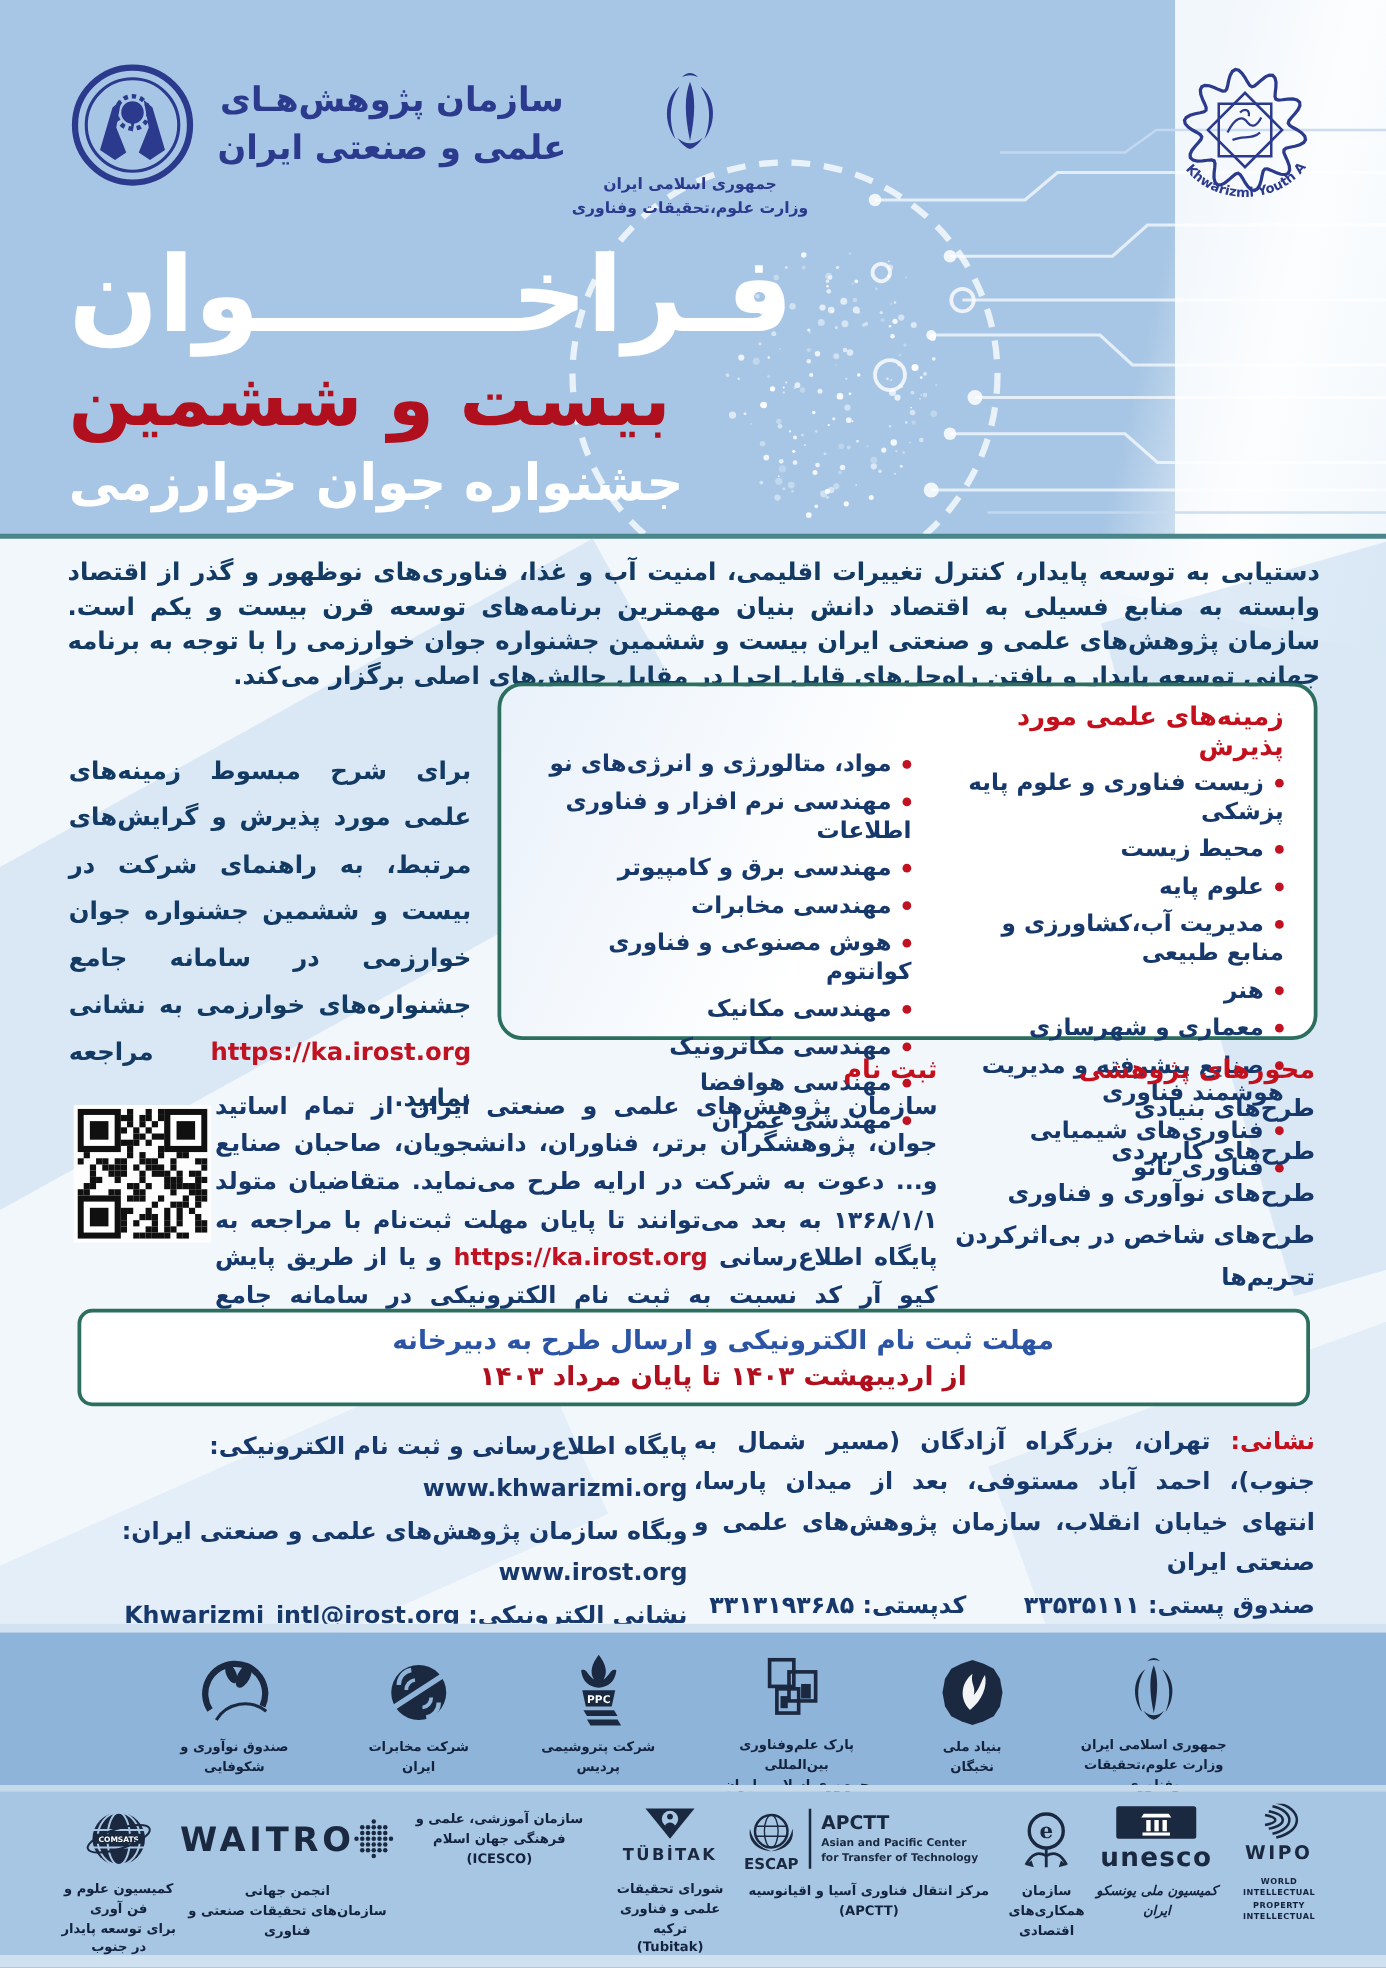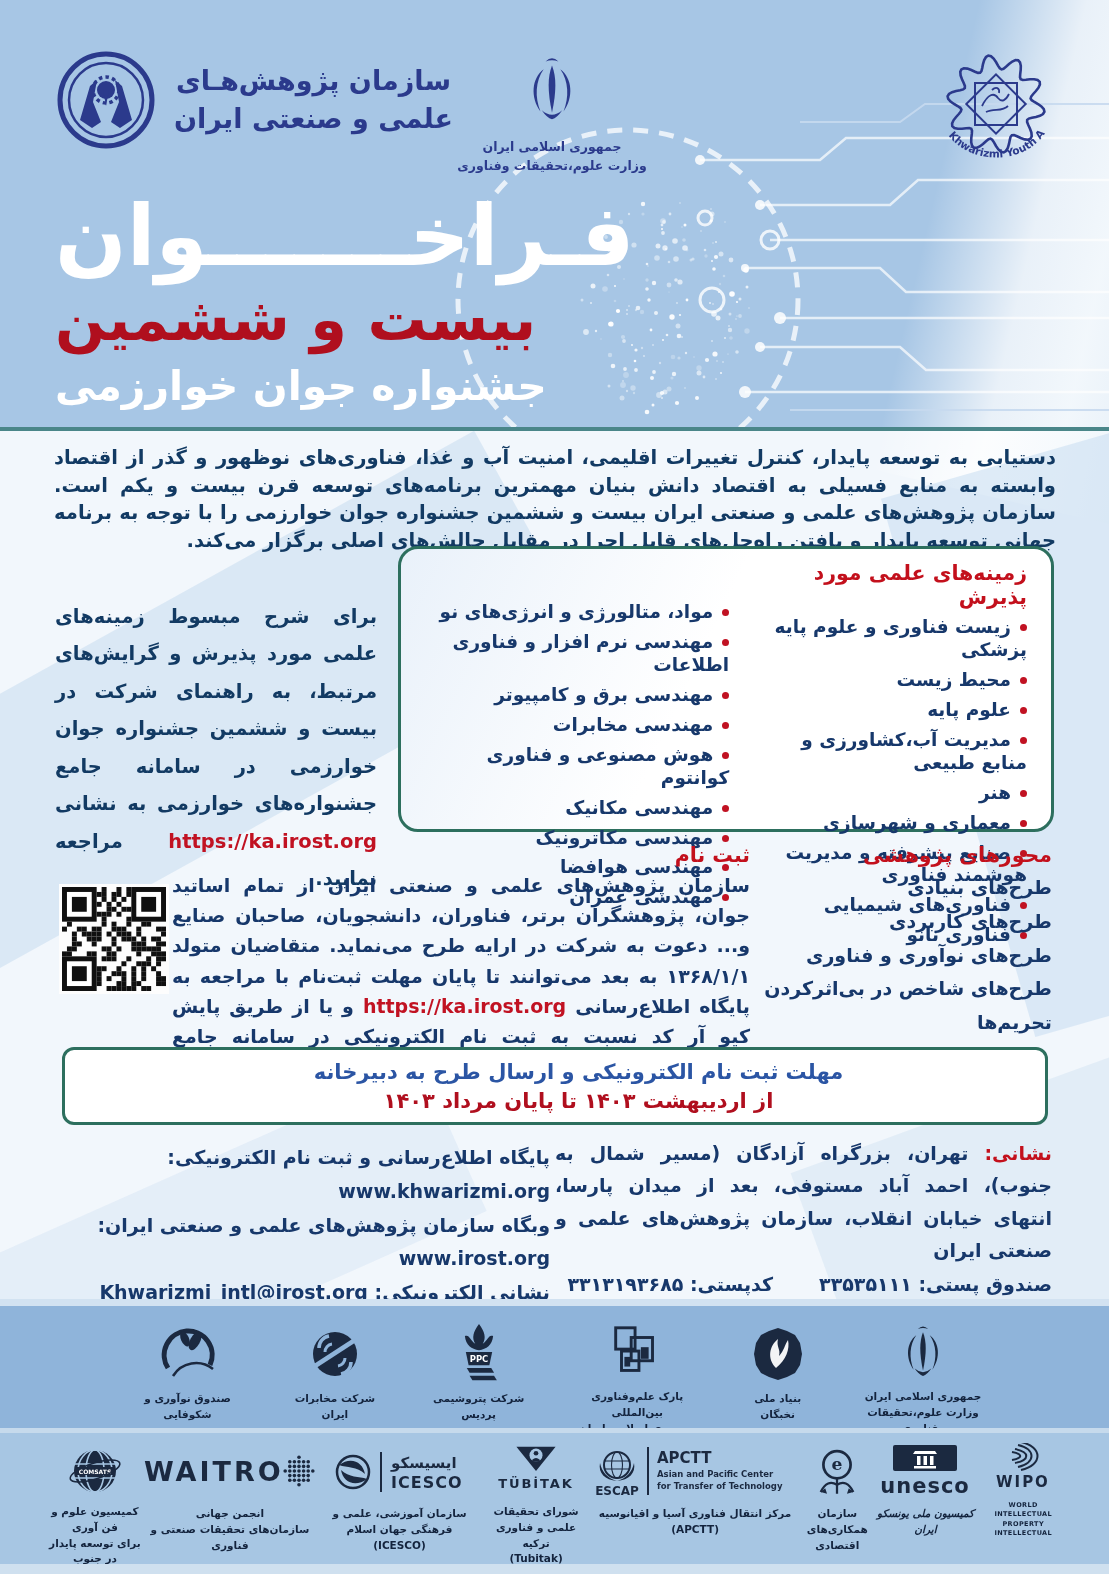--- a/index.html
+++ b/index.html
@@ -1,21 +1,21 @@
 <!DOCTYPE html>
 <html lang="fa"><head>
 <meta charset="utf-8">
 <style>
   * { margin:0; padding:0; box-sizing:border-box; }
   body { font-family:"DejaVu Sans","Liberation Sans",sans-serif; background:#666; }
   #poster { position:relative; width:1109px; height:1574px; margin:0 auto; overflow:hidden;
             background:#f2f7fc; }
 
   
-  .header { position:absolute; left:0; top:0; width:1109px; height:428px;
+  .header { position:absolute; left:0; top:0; width:940px; height:428px;
             background:linear-gradient(100deg,#a7c6e5 0%,#a7c6e5 58%,#afccе8 62%,#b3cfe9 70%,#cadcef 80%,#d8e6f4 88%,#cfdfee 100%); background-color:#a7c6e5; }
   .header-whiteband { position:absolute; left:930px; top:-50px; width:300px; height:560px;
             background:linear-gradient(to right, rgba(255,255,255,0) 0%, rgba(255,255,255,.75) 35%, rgba(246,250,253,.95) 60%, rgba(233,241,249,.85) 100%);
             transform:rotate(13deg); }
   .hdr-svg { position:absolute; left:0; top:0; pointer-events:none; }
 
   .irost { position:absolute; left:56px; top:50px; display:flex; align-items:center; }
   .irost-text { margin-left:18px; direction:rtl; text-align:center; color:#2b3a8c; font-weight:700;
                 font-size:27px; line-height:1.4; }
   .ministry { position:absolute; left:452px; top:52px; width:200px; text-align:center; }
@@ -717,32 +717,20 @@
               <circle cx="4.6" cy="9.2" r="1.8"></circle>
               <circle cx="9.2" cy="9.2" r="1.8"></circle>
               <circle cx="0" cy="13.799999999999999" r="1.8"></circle>
             </g>
         </svg>
       </div>
       <div class="cap">انجمن جهانی</div>
       <div class="cap" style="margin-top:0">سازمان‌های تحقیقات صنعتی و فناوری</div>
     </div>
     <div class="logo-item" style="width:205px">
-      <div class="icon-box2">
-        <svg width="150" height="52" viewBox="0 0 150 52">
-          <g transform="translate(28,26)">
-            <circle r="16" fill="none" stroke="#1b2940" stroke-width="2.5"></circle>
-            <path d="M-14,-7 C-2,-16 10,-10 12,2 C4,-6 -6,-4 -14,-7 Z" class="navy"></path>
-            <path d="M14,7 C2,16 -10,10 -12,-2 C-4,6 6,4 14,7 Z" class="navy"></path>
-          </g>
-          <rect x="55" y="6" width="2" height="40" fill="#1b2940"></rect>
-          <text x="66" y="22" font-size="15" font-weight="bold" fill="#1b2940">ایسیسکو</text>
-          <text x="66" y="42" font-size="16" font-weight="bold" letter-spacing="1" fill="#1b2940">ICESCO</text>
-        </svg>
-      </div>
       <div class="cap">سازمان آموزشی، علمی و فرهنگی جهان اسلام</div>
       <div class="cap" style="margin-top:0">(ICESCO)</div>
     </div>
     <div class="logo-item" style="width:120px">
       <div class="icon-box2">
         <svg width="110" height="56" viewBox="-55 -30 110 60">
           <path class="navy" d="M-21,-26 L21,-26 L0,0 Z"></path>
           <circle cx="0" cy="-17" r="7" fill="#a7c6e3"></circle>
           <circle cx="0" cy="-19" r="2.5" class="navy"></circle>
           <path class="navy" d="M-4,-12 Q0,-16 4,-12 L4,-10 L-4,-10 Z"></path>

